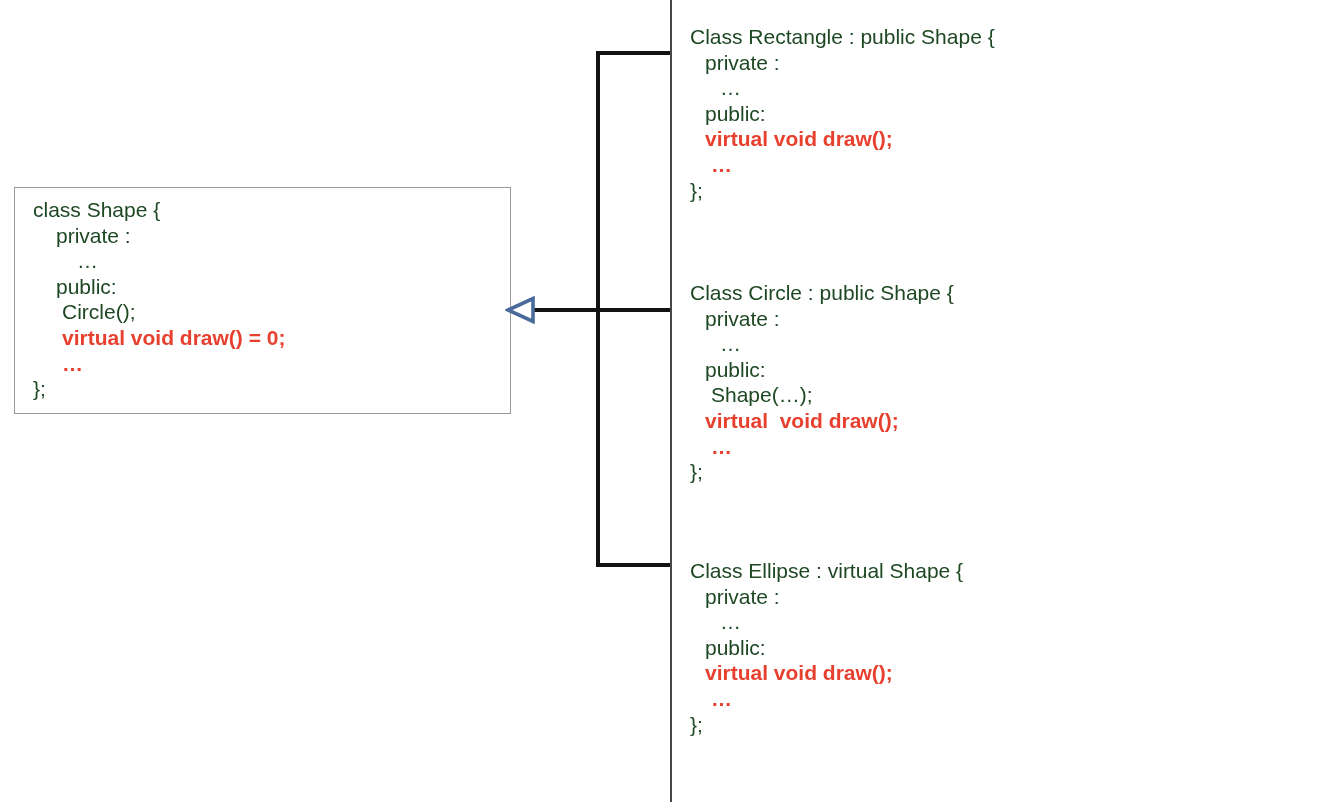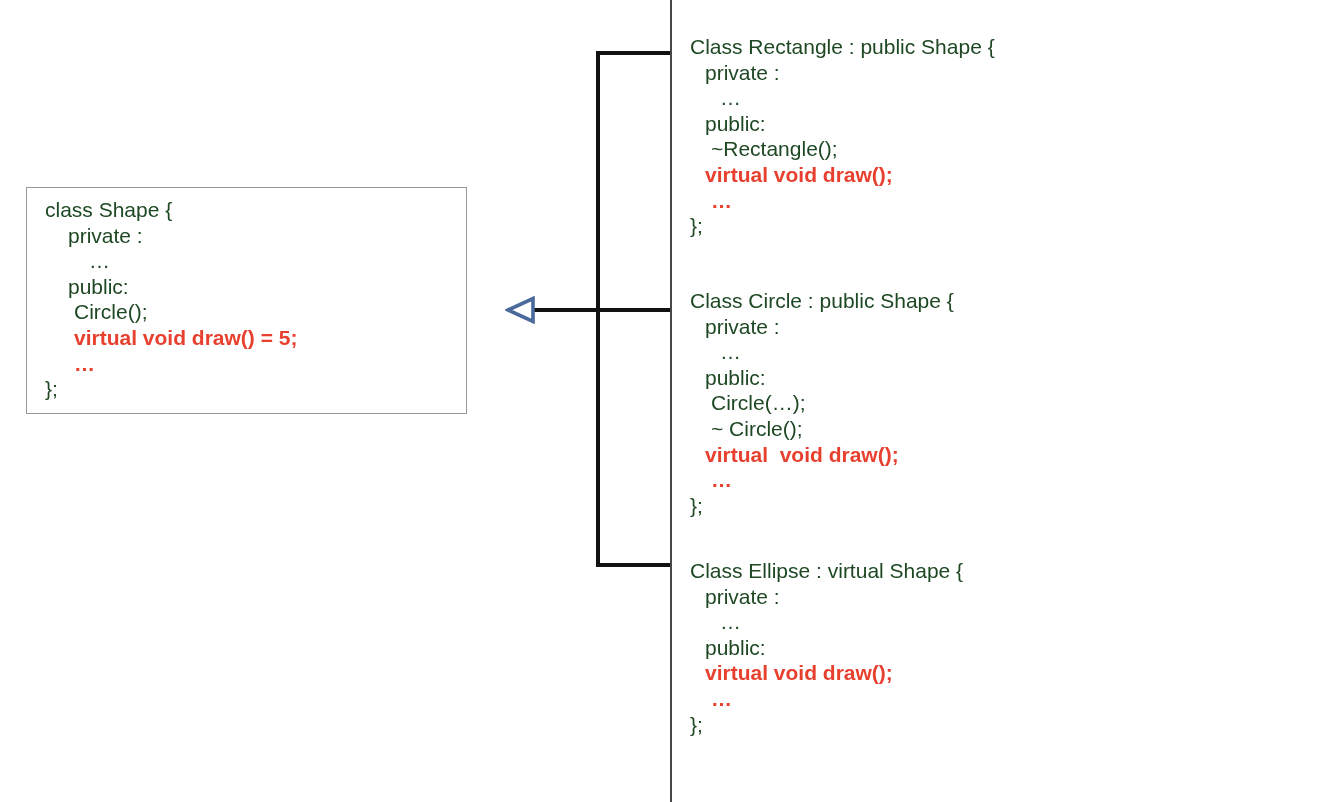--- a/index.html
+++ b/index.html
@@ -23,23 +23,23 @@
     line-height: 25.6px;
   }
   .code-line {
     white-space: pre;
   }
   .c-green { color: var(--code-green); }
   .c-red   { color: var(--code-red); font-weight: bold; }
 
   
   .shape-box {
-    left: 26px;
+    left: 14px;
     top: 187px;
-    width: 441px;
+    width: 497px;
     height: 227px;
     border: 1.5px solid var(--box-border);
     box-sizing: border-box;
     padding: 9px 4px 0 18px;
   }
   .shape-box .ind0 { padding-left: 0; }
   .shape-box .ind1 { padding-left: 23px; }
   .shape-box .ind2 { padding-left: 29px; }
   .shape-box .ind3 { padding-left: 44px; }
 
@@ -78,60 +78,58 @@
       <div class="code-line c-green ind0">class Shape {</div>
 
       <div class="code-line c-green ind1">private :</div>
 
       <div class="code-line c-green ind3">…</div>
 
       <div class="code-line c-green ind1">public:</div>
 
       <div class="code-line c-green ind2">Circle();</div>
 
-      <div class="code-line c-red ind2">virtual void draw() = 5;</div>
+      <div class="code-line c-red ind2">virtual void draw() = 0;</div>
 
       <div class="code-line c-red ind2">…</div>
 
       <div class="code-line c-green ind0">};</div>
     </div>
 
-  <div class="codeblock right" style="top:34px">
+  <div class="codeblock right" style="top:24px">
 
       <div class="code-line c-green ind0">Class Rectangle : public Shape {</div>
 
       <div class="code-line c-green ind1">private :</div>
 
       <div class="code-line c-green ind3">…</div>
 
       <div class="code-line c-green ind1">public:</div>
 
 
-      <div class="code-line c-green ind2">~Rectangle();</div>
 
       <div class="code-line c-red ind1">virtual void draw();</div>
 
       <div class="code-line c-red ind2">…</div>
 
       <div class="code-line c-green ind0">};</div>
     </div>
 
-  <div class="codeblock right" style="top:288px">
+  <div class="codeblock right" style="top:280px">
 
       <div class="code-line c-green ind0">Class Circle : public Shape {</div>
 
       <div class="code-line c-green ind1">private :</div>
 
       <div class="code-line c-green ind3">…</div>
 
       <div class="code-line c-green ind1">public:</div>
 
-      <div class="code-line c-green ind2">Circle(…);</div>
+      <div class="code-line c-green ind2">Shape(…);</div>
 
-      <div class="code-line c-green ind2">~ Circle();</div>
 
       <div class="code-line c-red ind1">virtual  void draw();</div>
 
       <div class="code-line c-red ind2">…</div>
 
       <div class="code-line c-green ind0">};</div>
     </div>
 
   <div class="codeblock right" style="top:558px">
 

